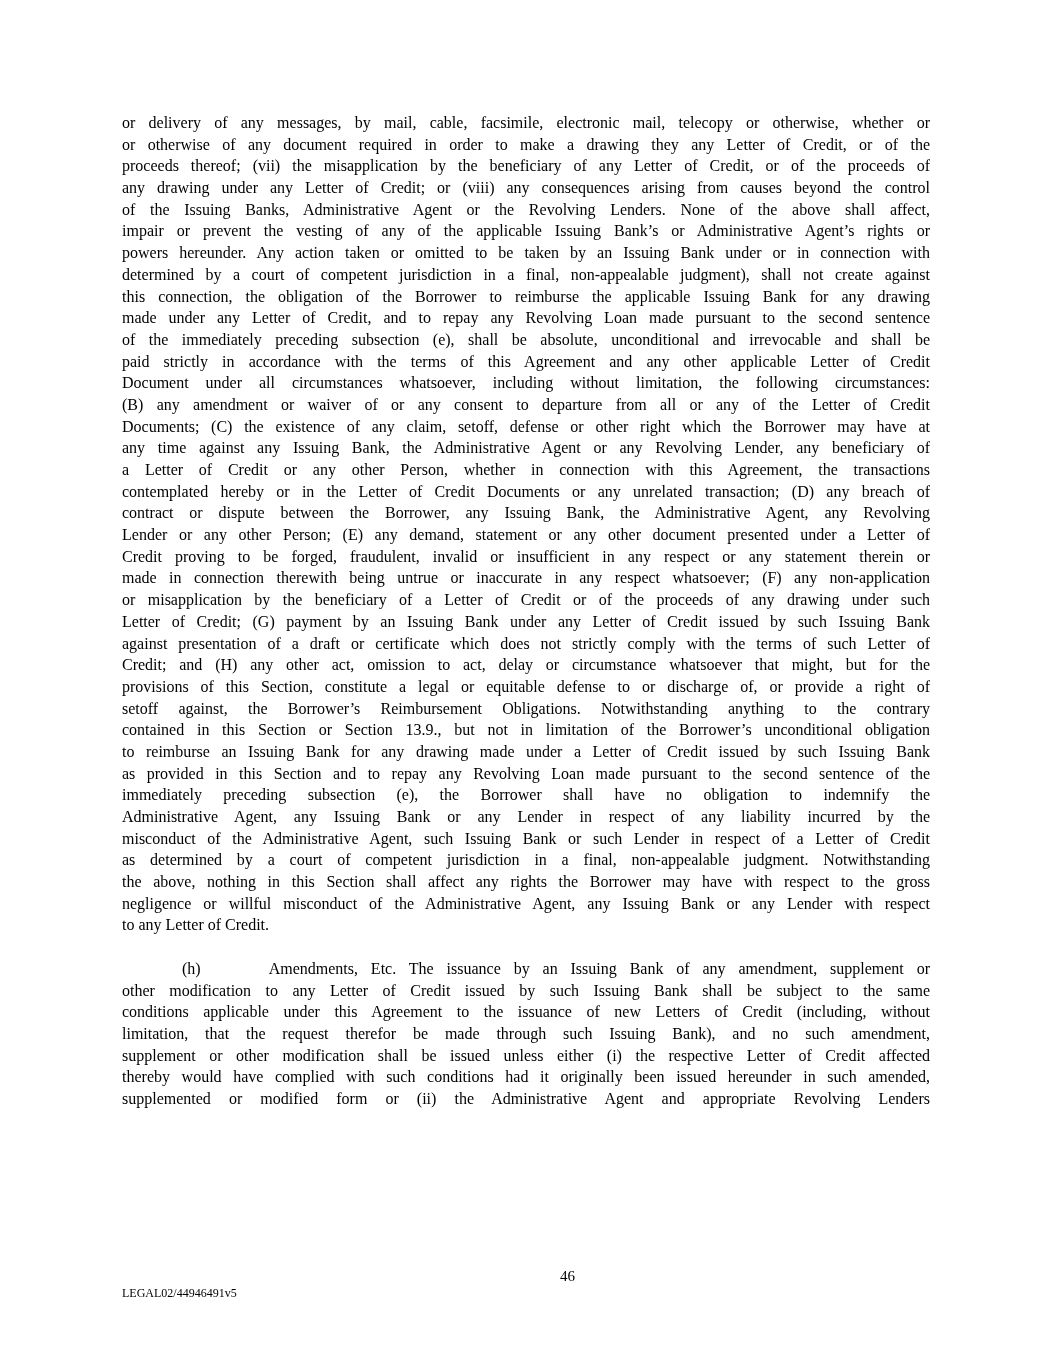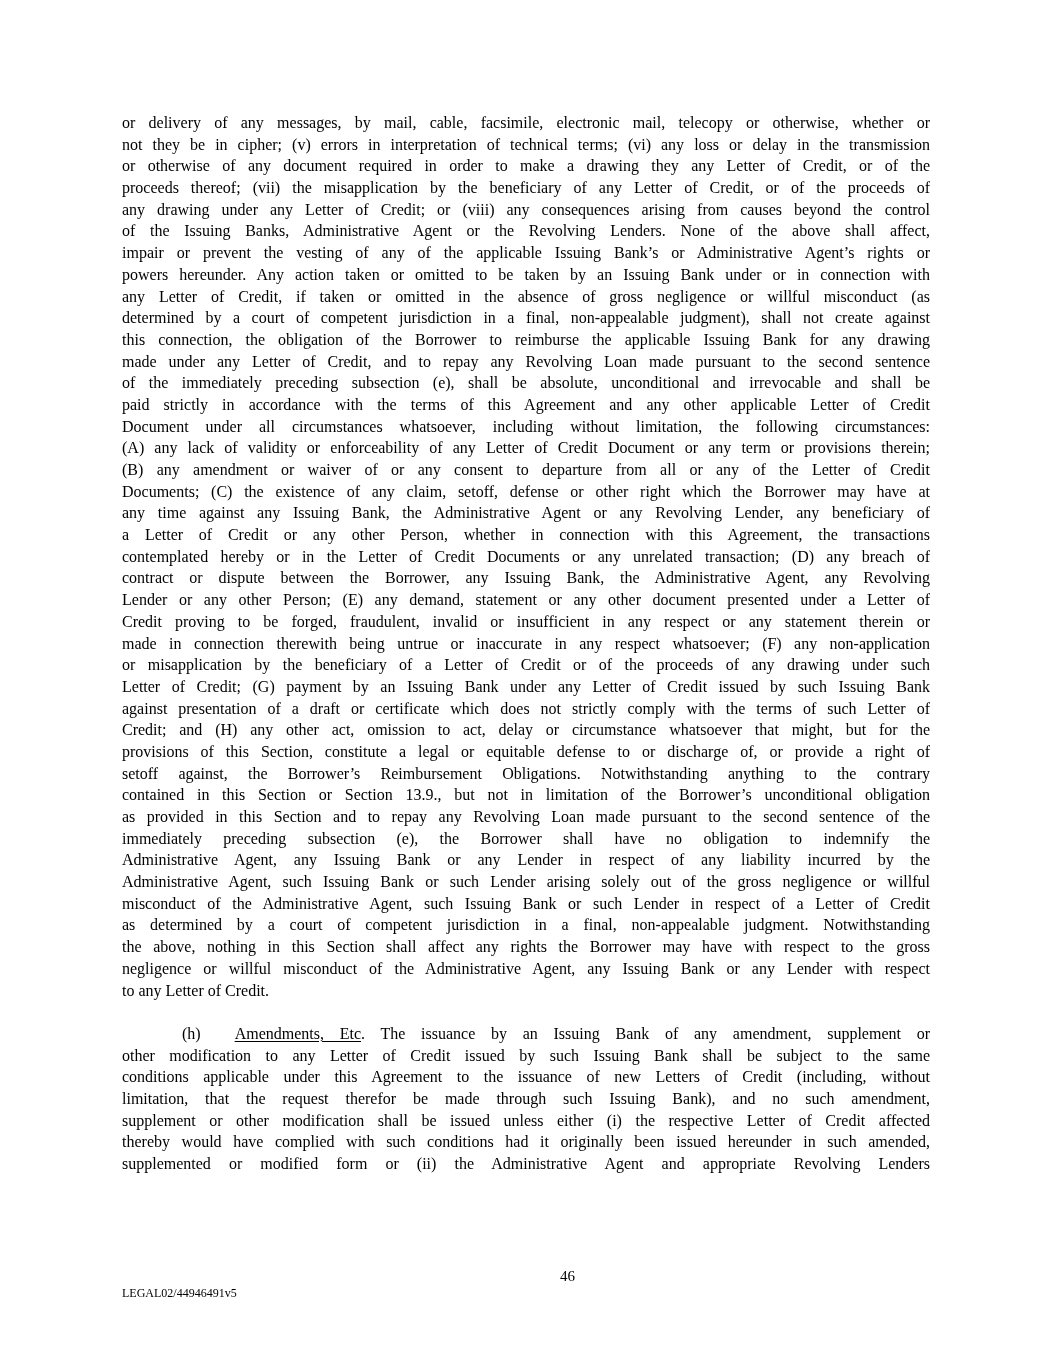--- a/index.html
+++ b/index.html
@@ -40,22 +40,22 @@
   }
   .indent {
     display: inline-block;
     width: 60px;
   }
   .tab {
     display: inline-block;
     width: 34px;
   }
   .u {
-    text-decoration: underline;
     text-underline-offset: 2px;
+    margin-left: 34px;
   }
   .page-number {
     position: absolute;
     top: 1266px;
     left: 0;
     width: 100%;
     text-align: center;
     font-size: 15px;
     line-height: 20px;
     padding-left: 40px;
@@ -68,55 +68,52 @@
     line-height: 20px;
   }
 </style>
 </head>
 <body>
 
 <div class="page">
   <div class="text-block">
     <section id="para-continuation">
         <div class="line">or delivery of any messages, by mail, cable, facsimile, electronic mail, telecopy or otherwise, whether or</div>
-        <div class="line">not they be in cipher; (v) errors in interpretation of technical terms; (vi) any loss or delay in the transmission</div>
         <div class="line">or otherwise of any document required in order to make a drawing they any Letter of Credit, or of the</div>
         <div class="line">proceeds thereof; (vii) the misapplication by the beneficiary of any Letter of Credit, or of the proceeds of</div>
         <div class="line">any drawing under any Letter of Credit; or (viii) any consequences arising from causes beyond the control</div>
         <div class="line">of the Issuing Banks, Administrative Agent or the Revolving Lenders.  None of the above shall affect,</div>
         <div class="line">impair or prevent the vesting of any of the applicable Issuing Bank’s or Administrative Agent’s rights or</div>
         <div class="line">powers hereunder.  Any action taken or omitted to be taken by an Issuing Bank under or in connection with</div>
-        <div class="line">any Letter of Credit, if taken or omitted in the absence of gross negligence or willful misconduct (as</div>
         <div class="line">determined by a court of competent jurisdiction in a final, non-appealable judgment), shall not create against</div>
         <div class="line">this connection, the obligation of the Borrower to reimburse the applicable Issuing Bank for any drawing</div>
         <div class="line">made under any Letter of Credit, and to repay any Revolving Loan made pursuant to the second sentence</div>
         <div class="line">of the immediately preceding subsection (e), shall be absolute, unconditional and irrevocable and shall be</div>
         <div class="line">paid strictly in accordance with the terms of this Agreement and any other applicable Letter of Credit</div>
         <div class="line">Document under all circumstances whatsoever, including without limitation, the following circumstances:</div>
-        <div class="line">(A) any lack of validity or enforceability of any Letter of Credit Document or any term or provisions therein;</div>
         <div class="line">(B) any amendment or waiver of or any consent to departure from all or any of the Letter of Credit</div>
         <div class="line">Documents; (C) the existence of any claim, setoff, defense or other right which the Borrower may have at</div>
         <div class="line">any time against any Issuing Bank, the Administrative Agent or any Revolving Lender, any beneficiary of</div>
         <div class="line">a Letter of Credit or any other Person, whether in connection with this Agreement, the transactions</div>
         <div class="line">contemplated hereby or in the Letter of Credit Documents or any unrelated transaction; (D) any breach of</div>
         <div class="line">contract or dispute between the Borrower, any Issuing Bank, the Administrative Agent, any Revolving</div>
         <div class="line">Lender or any other Person; (E) any demand, statement or any other document presented under a Letter of</div>
         <div class="line">Credit proving to be forged, fraudulent, invalid or insufficient in any respect or any statement therein or</div>
         <div class="line">made in connection therewith being untrue or inaccurate in any respect whatsoever; (F) any non-application</div>
         <div class="line">or misapplication by the beneficiary of a Letter of Credit or of the proceeds of any drawing under such</div>
         <div class="line">Letter of Credit; (G) payment by an Issuing Bank under any Letter of Credit issued by such Issuing Bank</div>
         <div class="line">against presentation of a draft or certificate which does not strictly comply with the terms of such Letter of</div>
         <div class="line">Credit; and (H) any other act, omission to act, delay or circumstance whatsoever that might, but for the</div>
         <div class="line">provisions of this Section, constitute a legal or equitable defense to or discharge of, or provide a right of</div>
         <div class="line">setoff against, the Borrower’s Reimbursement Obligations.  Notwithstanding anything to the contrary</div>
         <div class="line">contained in this Section or Section 13.9., but not in limitation of the Borrower’s unconditional obligation</div>
+        <div class="line">to reimburse an Issuing Bank for any drawing made under a Letter of Credit issued by such Issuing Bank</div>
         <div class="line">as provided in this Section and to repay any Revolving Loan made pursuant to the second sentence of the</div>
         <div class="line">immediately preceding subsection (e), the Borrower shall have no obligation to indemnify the</div>
         <div class="line">Administrative Agent, any Issuing Bank or any Lender in respect of any liability incurred by the</div>
-        <div class="line">Administrative Agent, such Issuing Bank or such Lender arising solely out of the gross negligence or willful</div>
         <div class="line">misconduct of the Administrative Agent, such Issuing Bank or such Lender in respect of a Letter of Credit</div>
         <div class="line">as determined by a court of competent jurisdiction in a final, non-appealable judgment.  Notwithstanding</div>
         <div class="line">the above, nothing in this Section shall affect any rights the Borrower may have with respect to the gross</div>
         <div class="line">negligence or willful misconduct of the Administrative Agent, any Issuing Bank or any Lender with respect</div>
         <div class="line para-end">to any Letter of Credit.</div>
       </section>
     <div class="line blank"></div>
     <section id="para-amendments">
         <div class="line"><span class="indent"></span><span>(h)</span><span class="tab"></span><span class="u">Amendments, Etc</span><span>.  The issuance by an Issuing Bank of any amendment, supplement or</span></div>
         <div class="line">other modification to any Letter of Credit issued by such Issuing Bank shall be subject to the same</div>

